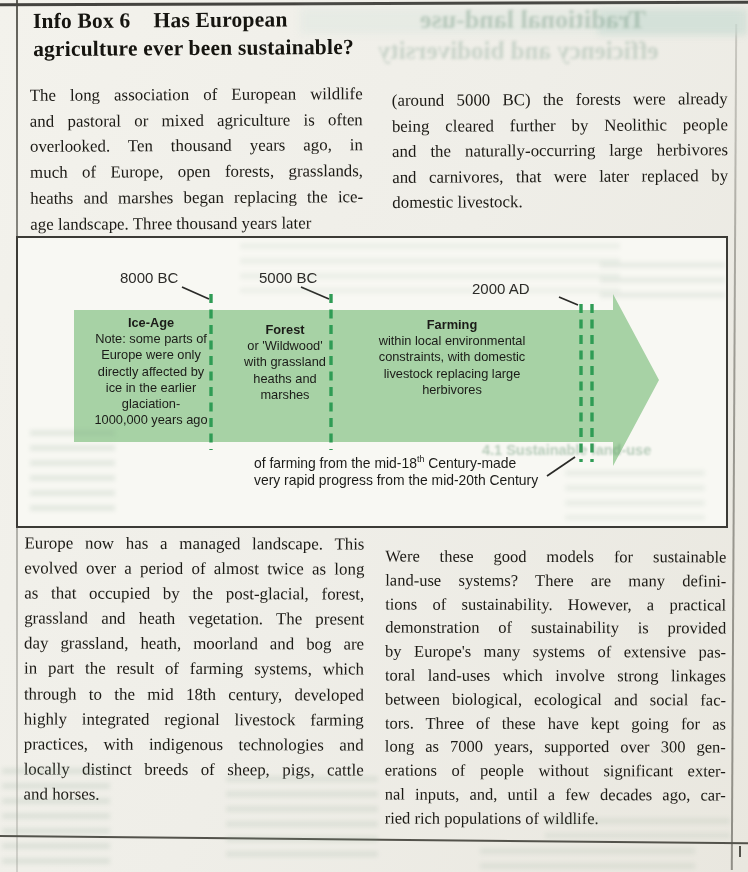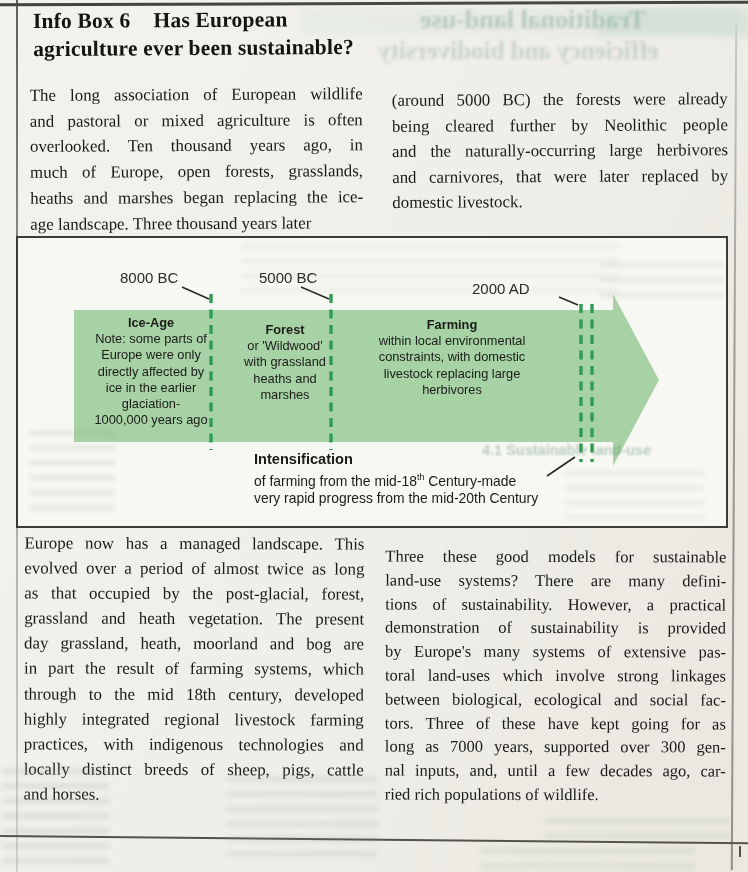--- a/index.html
+++ b/index.html
@@ -155,49 +155,49 @@
       <span class="seg-heading">Farming</span>
       <div>
           <div class="tline">within local environmental</div>
           <div class="tline">constraints, with domestic</div>
           <div class="tline">livestock replacing large</div>
           <div class="tline">herbivores</div>
         </div>
     </div>
 
     <div class="intens">
-      <span class="seg-heading">Intensification</span>
       <div><span>of farming from the mid-18</span><sup>th</sup><span> Century-made</span></div>
       <div>very rapid progress from the mid-20th Century</div>
     </div>
   </div>
 
   <div class="col body-left">
       <div class="tline">Europe now has a managed landscape. This</div>
       <div class="tline">evolved over a period of almost twice as long</div>
       <div class="tline">as that occupied by the post-glacial, forest,</div>
       <div class="tline">grassland and heath vegetation. The present</div>
       <div class="tline">day grassland, heath, moorland and bog are</div>
       <div class="tline">in part the result of farming systems, which</div>
       <div class="tline">through to the mid 18th century, developed</div>
       <div class="tline">highly integrated regional livestock farming</div>
       <div class="tline">practices, with indigenous technologies and</div>
       <div class="tline">locally distinct breeds of sheep, pigs, cattle</div>
       <div class="tline">and horses.</div>
     </div>
   <div class="col body-right">
-      <div class="tline">Three these good models for sustainable</div>
+      <div class="tline">Were these good models for sustainable</div>
       <div class="tline">land-use systems? There are many defini-</div>
       <div class="tline">tions of sustainability. However, a practical</div>
       <div class="tline">demonstration of sustainability is provided</div>
       <div class="tline">by Europe's many systems of extensive pas-</div>
       <div class="tline">toral land-uses which involve strong linkages</div>
       <div class="tline">between biological, ecological and social fac-</div>
       <div class="tline">tors. Three of these have kept going for as</div>
       <div class="tline">long as 7000 years, supported over 300 gen-</div>
+      <div class="tline">erations of people without significant exter-</div>
       <div class="tline">nal inputs, and, until a few decades ago, car-</div>
       <div class="tline">ried rich populations of wildlife.</div>
     </div>
 
   <div class="smudge sm-botleft"></div>
   <div class="smudge sm-botmid"></div>
   <div class="smudge sm-divtop"></div>
   <div class="smudge sm-divbot"></div>
   <div class="divider"></div>
   <div class="divider-corner"></div>

